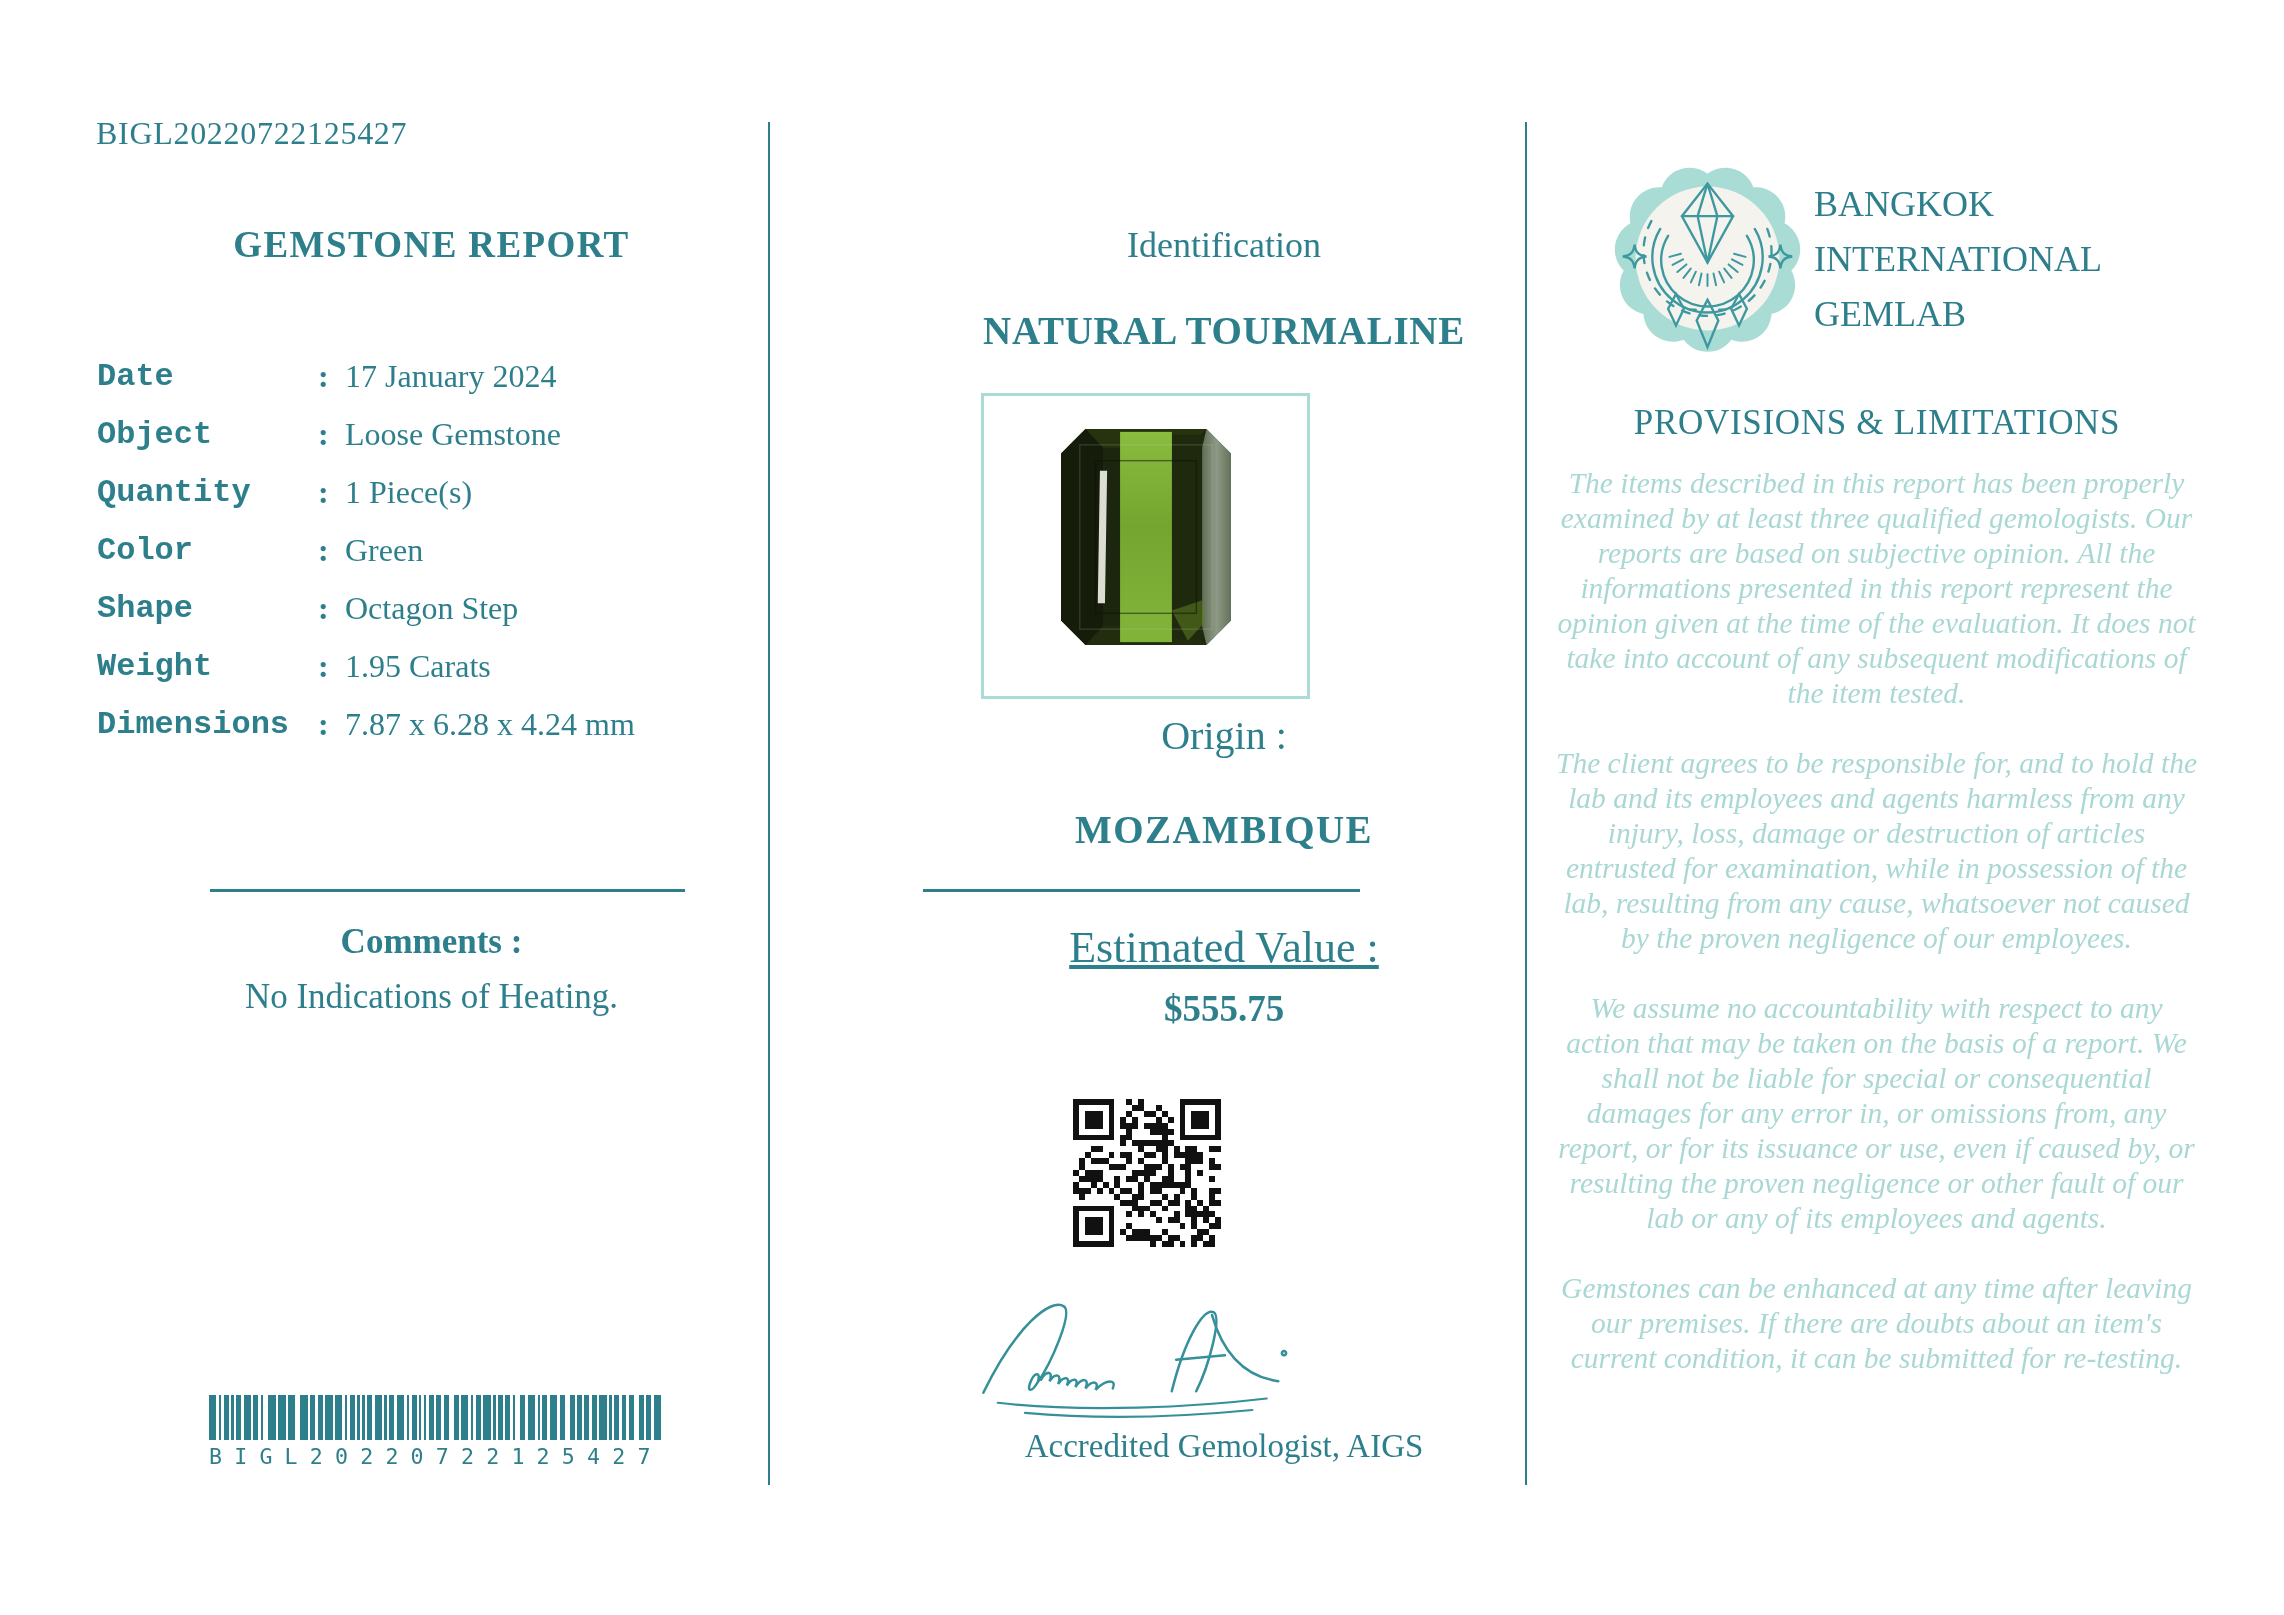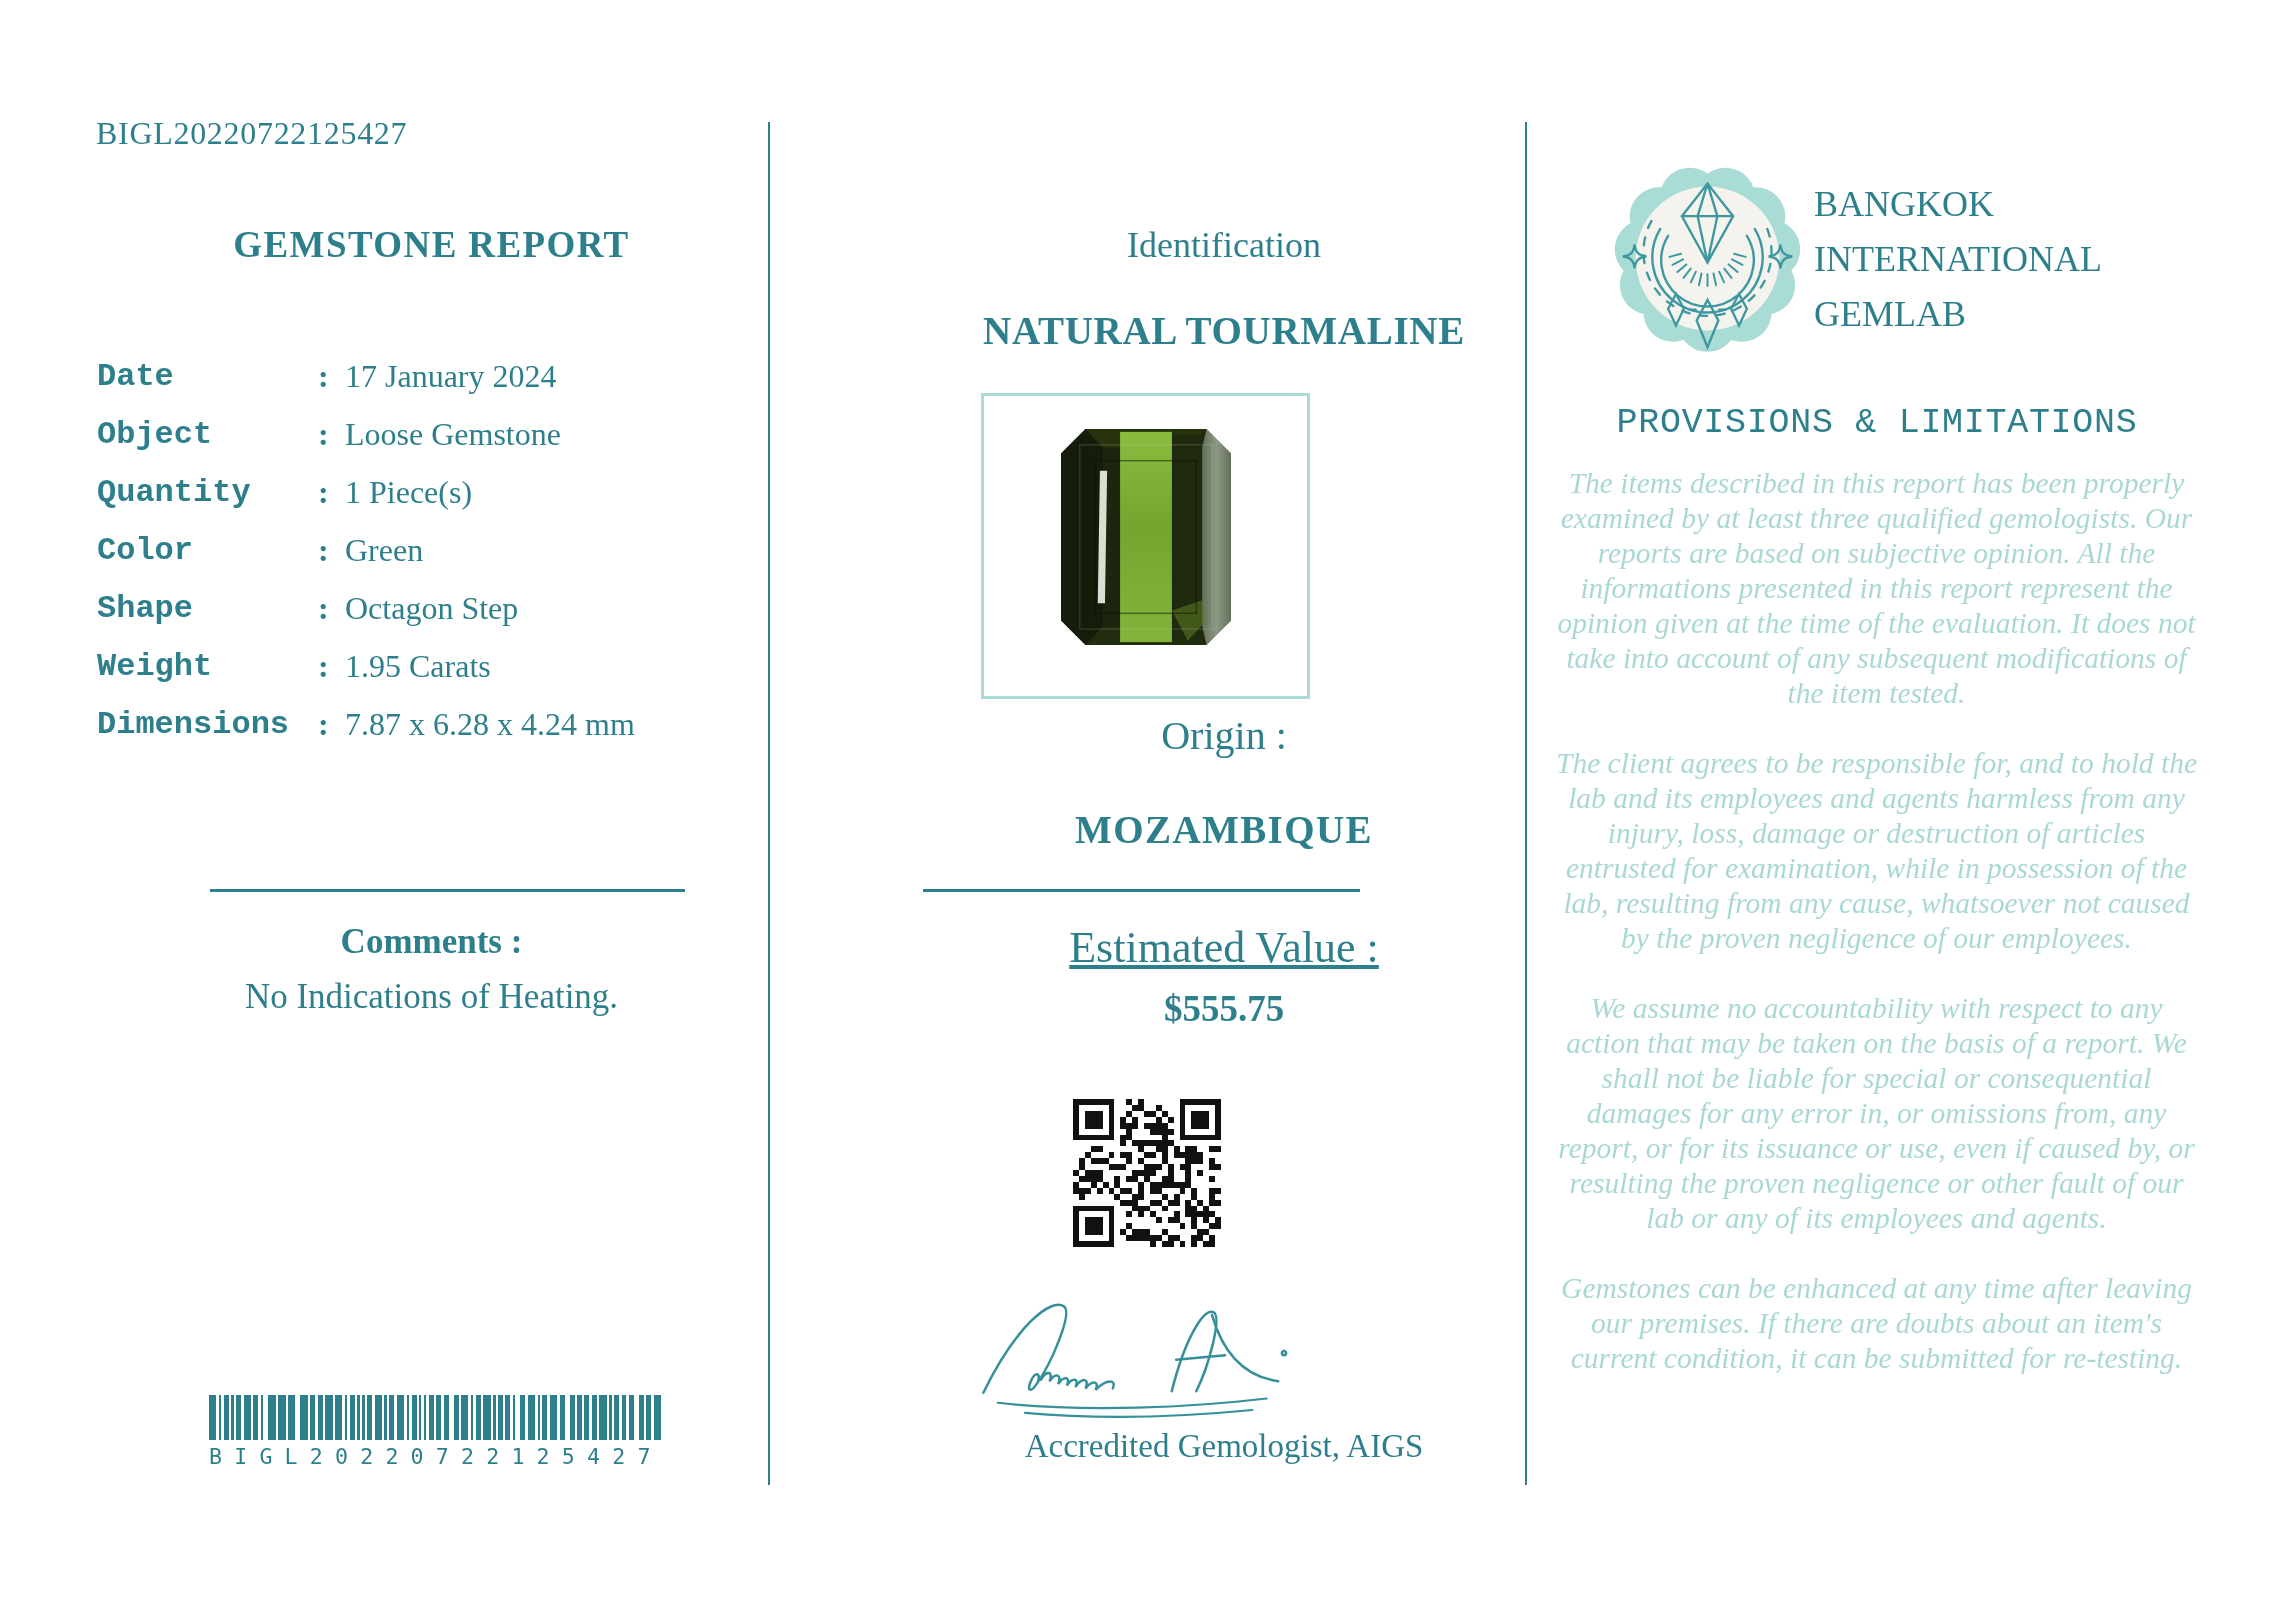--- a/index.html
+++ b/index.html
@@ -45,21 +45,21 @@
   .estimated-label{top:922px;font-size:44px;text-decoration:underline;}
   .estimated-value{top:987px;font-size:37px;font-weight:bold;}
   .qr{left:1073px;top:1099px;width:148px;height:148px;background:#ffffff;}
   .signature{left:956px;top:1279px;width:374px;height:144px;}
   .gemologist{top:1428px;font-size:33px;}
 
   
   .logo{left:1609px;top:160px;width:197px;height:197px;}
   .lab-name{left:1814px;top:177px;width:460px;font-size:36px;line-height:55px;text-align:left;}
   .lab-name span{display:block;}
-  .prov-heading{left:1532px;top:403px;width:690px;font-size:35px;letter-spacing:0.7px;text-align:center;font-family:Liberation Mono, monospace;}
+  .prov-heading{left:1532px;top:403px;width:690px;font-size:35px;letter-spacing:0.7px;text-align:center;}
   .provisions{left:1553px;top:466px;width:647px;}
   .provisions p{margin:0 0 35px 0;font-style:italic;font-size:29.5px;line-height:35px;
                 text-align:center;color:#a9d8d4;}
 </style>
 </head>
 <body>
 
 <div class="page">
 
   <div class="abs report-number">BIGL20220722125427</div>

